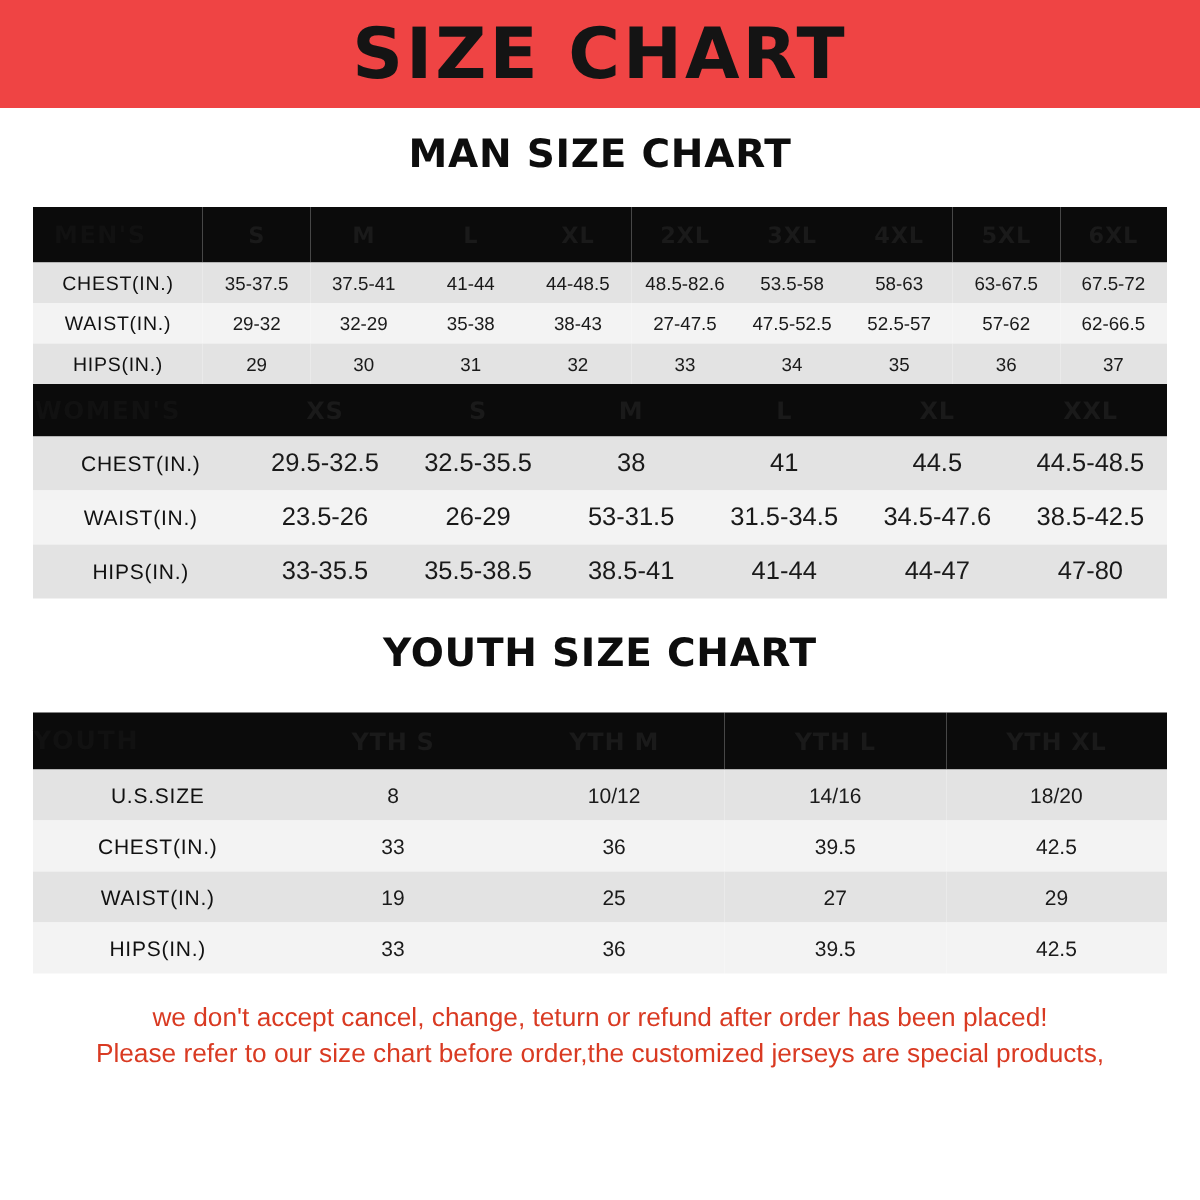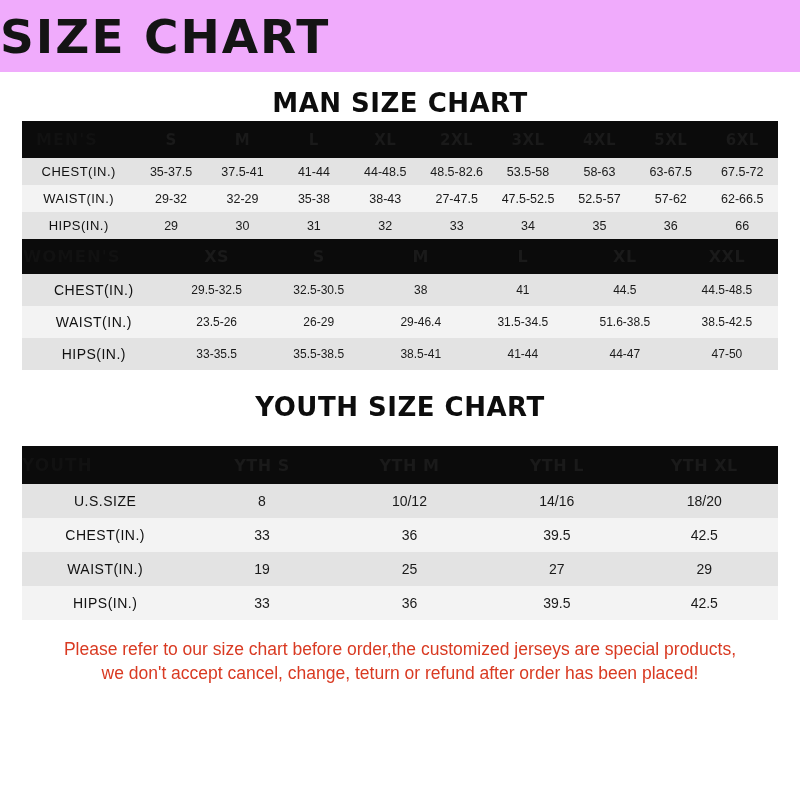--- a/index.html
+++ b/index.html
@@ -15,44 +15,45 @@
     position: relative;
     width: 800px;
     height: 800px;
     background: #ffffff;
     overflow: hidden;
   }
   
   .banner {
     width: 100%;
     height: 72px;
-    background: #f0abfc;
+    background: #ef4444;
     display: flex;
     align-items: center;
+    justify-content: center;
   }
   .banner-title {
     font-family: "DejaVu Sans", sans-serif;
     font-weight: bold;
     font-size: 47px;
     letter-spacing: 2px;
     color: #141414;
     line-height: 1;
   }
   .content {
     padding: 0 22px;
   }
   .section-title {
     text-align: center;
     font-family: "DejaVu Sans", sans-serif;
     font-weight: bold;
     font-size: 26px;
     color: #0d0d0d;
     letter-spacing: 0.5px;
   }
-  .t-man { margin-top: 16px; margin-bottom: 3px; }
+  .t-man { margin-top: 16px; margin-bottom: 20px; }
   .t-women { margin-top: 19px; margin-bottom: 12px; }
   .t-youth { margin-top: 22px; margin-bottom: 24px; }
 
   table.sizetable {
     border-collapse: collapse;
     width: 100%;
     table-layout: fixed;
   }
   table.sizetable tr.head {
     background: #0b0b0b;
@@ -81,21 +82,21 @@
   }
   table.sizetable tr.odd { background: #e3e3e3; }
   table.sizetable tr.even { background: #f3f3f3; }
   table.sizetable td.label {
     font-size: 13px;
     letter-spacing: 0.5px;
     color: #111;
   }
 
   
-  #women-table td { font-size: 12px; }
+  #women-table td { font-size: 17px; }
   #women-table tr.head td { font-size: 16px; }
   #women-table tr.head td.label { font-size: 16.5px; }
   #women-table td.label { font-size: 14px; }
   #women-table td { padding: 8px 1px; }
 
   #youth-table td { font-size: 14px; padding: 9px 0; }
   #youth-table tr.head td { font-size: 16px; }
   #youth-table tr.head td.label { font-size: 17px; }
   #youth-table td.label { font-size: 14px; }
 
@@ -163,62 +164,62 @@
           <tr class="odd">
             <td class="label">HIPS(IN.)</td>
             <td>29</td>
             <td>30</td>
             <td>31</td>
             <td>32</td>
             <td>33</td>
             <td>34</td>
             <td>35</td>
             <td>36</td>
-            <td>66</td>
+            <td>37</td>
           </tr>
         </tbody>
       </table>
 
     <table class="sizetable" id="women-table">
         <tbody>
           <tr class="head">
             <td class="label" style="width: 19%;">WOMEN'S</td>
             <td style="width: 13.5%;">XS</td>
             <td style="width: 13.5%;">S</td>
             <td style="width: 13.5%;">M</td>
             <td style="width: 13.5%;">L</td>
             <td style="width: 13.5%;">XL</td>
             <td style="width: 13.5%;">XXL</td>
           </tr>
           <tr class="odd">
             <td class="label">CHEST(IN.)</td>
             <td>29.5-32.5</td>
-            <td>32.5-30.5</td>
+            <td>32.5-35.5</td>
             <td>38</td>
             <td>41</td>
             <td>44.5</td>
             <td>44.5-48.5</td>
           </tr>
           <tr class="even">
             <td class="label">WAIST(IN.)</td>
             <td>23.5-26</td>
             <td>26-29</td>
-            <td>29-46.4</td>
+            <td>53-31.5</td>
             <td>31.5-34.5</td>
-            <td>51.6-38.5</td>
+            <td>34.5-47.6</td>
             <td>38.5-42.5</td>
           </tr>
           <tr class="odd">
             <td class="label">HIPS(IN.)</td>
             <td>33-35.5</td>
             <td>35.5-38.5</td>
             <td>38.5-41</td>
             <td>41-44</td>
             <td>44-47</td>
-            <td>47-50</td>
+            <td>47-80</td>
           </tr>
         </tbody>
       </table>
 
     <div class="section-title t-youth">YOUTH SIZE CHART</div>
     <table class="sizetable" id="youth-table">
         <tbody>
           <tr class="head">
             <td class="label" style="width: 22%;">YOUTH</td>
             <td style="width: 19.5%;">YTH S</td>
@@ -251,18 +252,18 @@
             <td class="label">HIPS(IN.)</td>
             <td>33</td>
             <td>36</td>
             <td>39.5</td>
             <td>42.5</td>
           </tr>
         </tbody>
       </table>
 
     <div class="note">
+      <div>we don't accept cancel, change, teturn or refund after order has been placed!</div>
       <div>Please refer to our size chart before order,the customized jerseys are special products,</div>
-      <div>we don't accept cancel, change, teturn or refund after order has been placed!</div>
     </div>
 
   </div>
 </div>
 
 </body></html>

